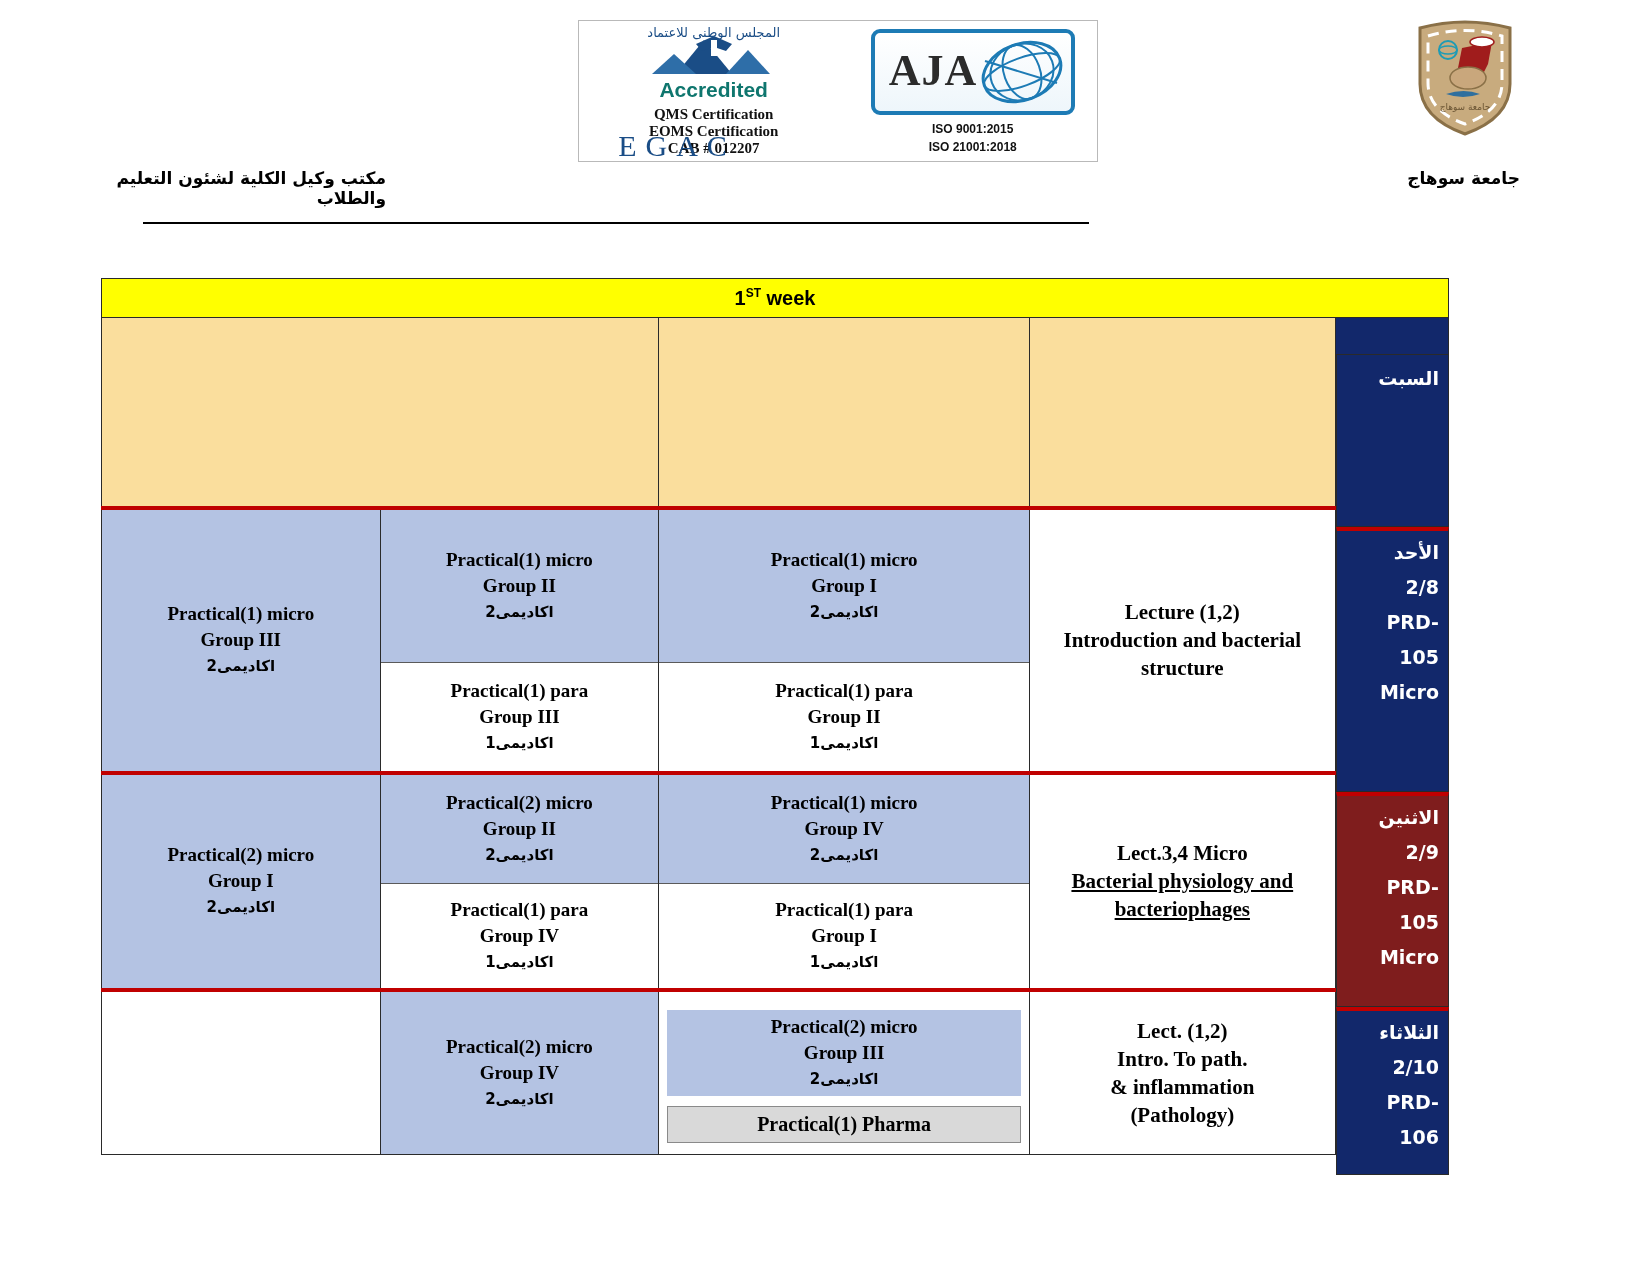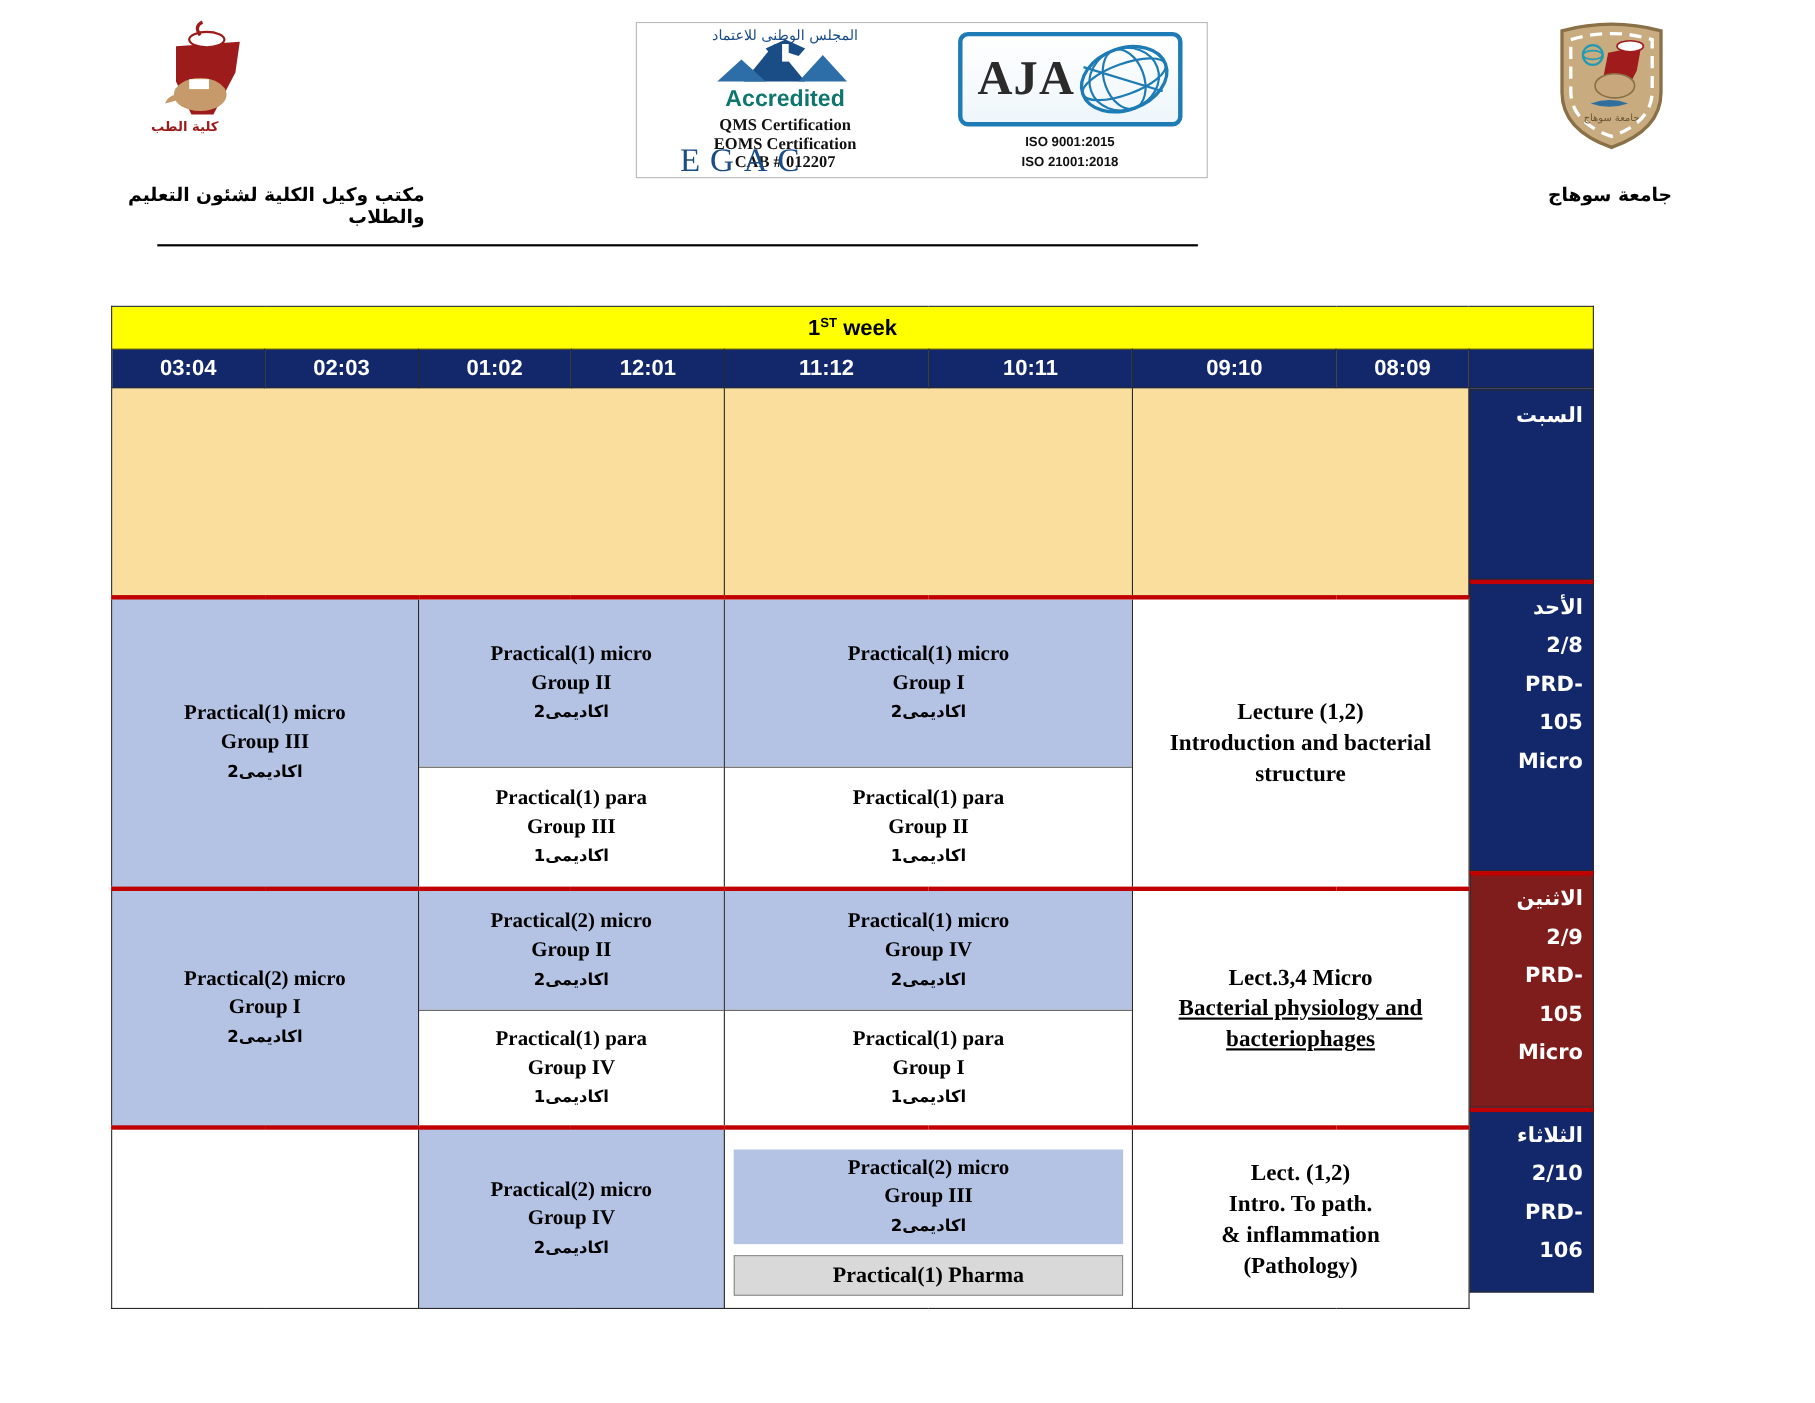--- a/index.html
+++ b/index.html
@@ -151,33 +151,20 @@
     text-align:center;background:#d9d9d9;
     font-family:"Liberation Serif", serif;font-weight:bold;font-size:20px;
     padding:6px 0;border:1px solid #8a8a8a;
   }
 </style>
 </head>
 <body>
 
 <div class="header">
 
-  <div class="logo-left">
-    <svg width="160" height="120" viewBox="0 0 160 120">
-      <path d="M78 8 A50 50 0 1 0 78 112 A50 50 0 0 1 78 8 Z" fill="#e3342f"></path>
-      <path d="M78 16 A42 42 0 1 0 78 104 A42 42 0 0 1 78 16 Z" fill="#ffffff"></path>
-      <path d="M70 28 L128 24 L124 52 L104 90 L84 90 L70 60 Z" fill="#9e1b1b"></path>
-      <ellipse cx="98" cy="22" rx="16" ry="7" fill="#ffffff" stroke="#9e1b1b" stroke-width="2"></ellipse>
-      <path d="M92 18 q-6 -8 2 -12" stroke="#9e1b1b" stroke-width="3" fill="none"></path>
-      <ellipse cx="92" cy="72" rx="24" ry="15" fill="#c79a6b"></ellipse>
-      <path d="M70 72 q-8 2 -10 8 q10 -2 12 -4 Z" fill="#c79a6b"></path>
-      <rect x="82" y="58" width="18" height="9" fill="#ffffff"></rect>
-      <text x="78" y="105" font-family="DejaVu Sans, sans-serif" font-size="12" fill="#9e1b1b" text-anchor="middle" font-weight="bold">كلية الطب</text>
-    </svg>
-  </div>
 
   <div class="cert-box">
     <div class="egac">
       <div class="egac-arabic">المجلس الوطنى للاعتماد</div>
       <div class="egac-mark">
         <svg width="196" height="46" viewBox="0 0 196 46">
           <polygon points="60,40 88,6 116,40" fill="#1a4d86"></polygon>
           <polygon points="110,40 132,16 154,40" fill="#2e6ea8"></polygon>
           <polygon points="36,40 58,20 80,40" fill="#2e6ea8"></polygon>
           <path d="M80 10 L98 2 L116 10 L110 17 L98 13 L86 17 Z" fill="#1a4d86"></path>
@@ -244,31 +231,20 @@
     <col style="width:113px">
   </colgroup>
 
   <tbody>
       <tr>
     <td class="week-banner" colspan="9">
       <span>1</span><sup>ST</sup><span> week</span>
     </td>
   </tr>
 
-  <tr>
-    <td class="hour-cell">03:04</td>
-    <td class="hour-cell">02:03</td>
-    <td class="hour-cell">01:02</td>
-    <td class="hour-cell">12:01</td>
-    <td class="hour-cell">11:12</td>
-    <td class="hour-cell">10:11</td>
-    <td class="hour-cell">09:10</td>
-    <td class="hour-cell">08:09</td>
-    <td class="hour-cell"></td>
-  </tr>
 
   <tr style="height:190px">
     <td class="sat-cell" colspan="4"></td>
     <td class="sat-cell" colspan="2"></td>
     <td class="sat-cell" colspan="2"></td>
     <td class="daycol" rowspan="1">
       <span class="dl">السبت</span>
     </td>
   </tr>
 

